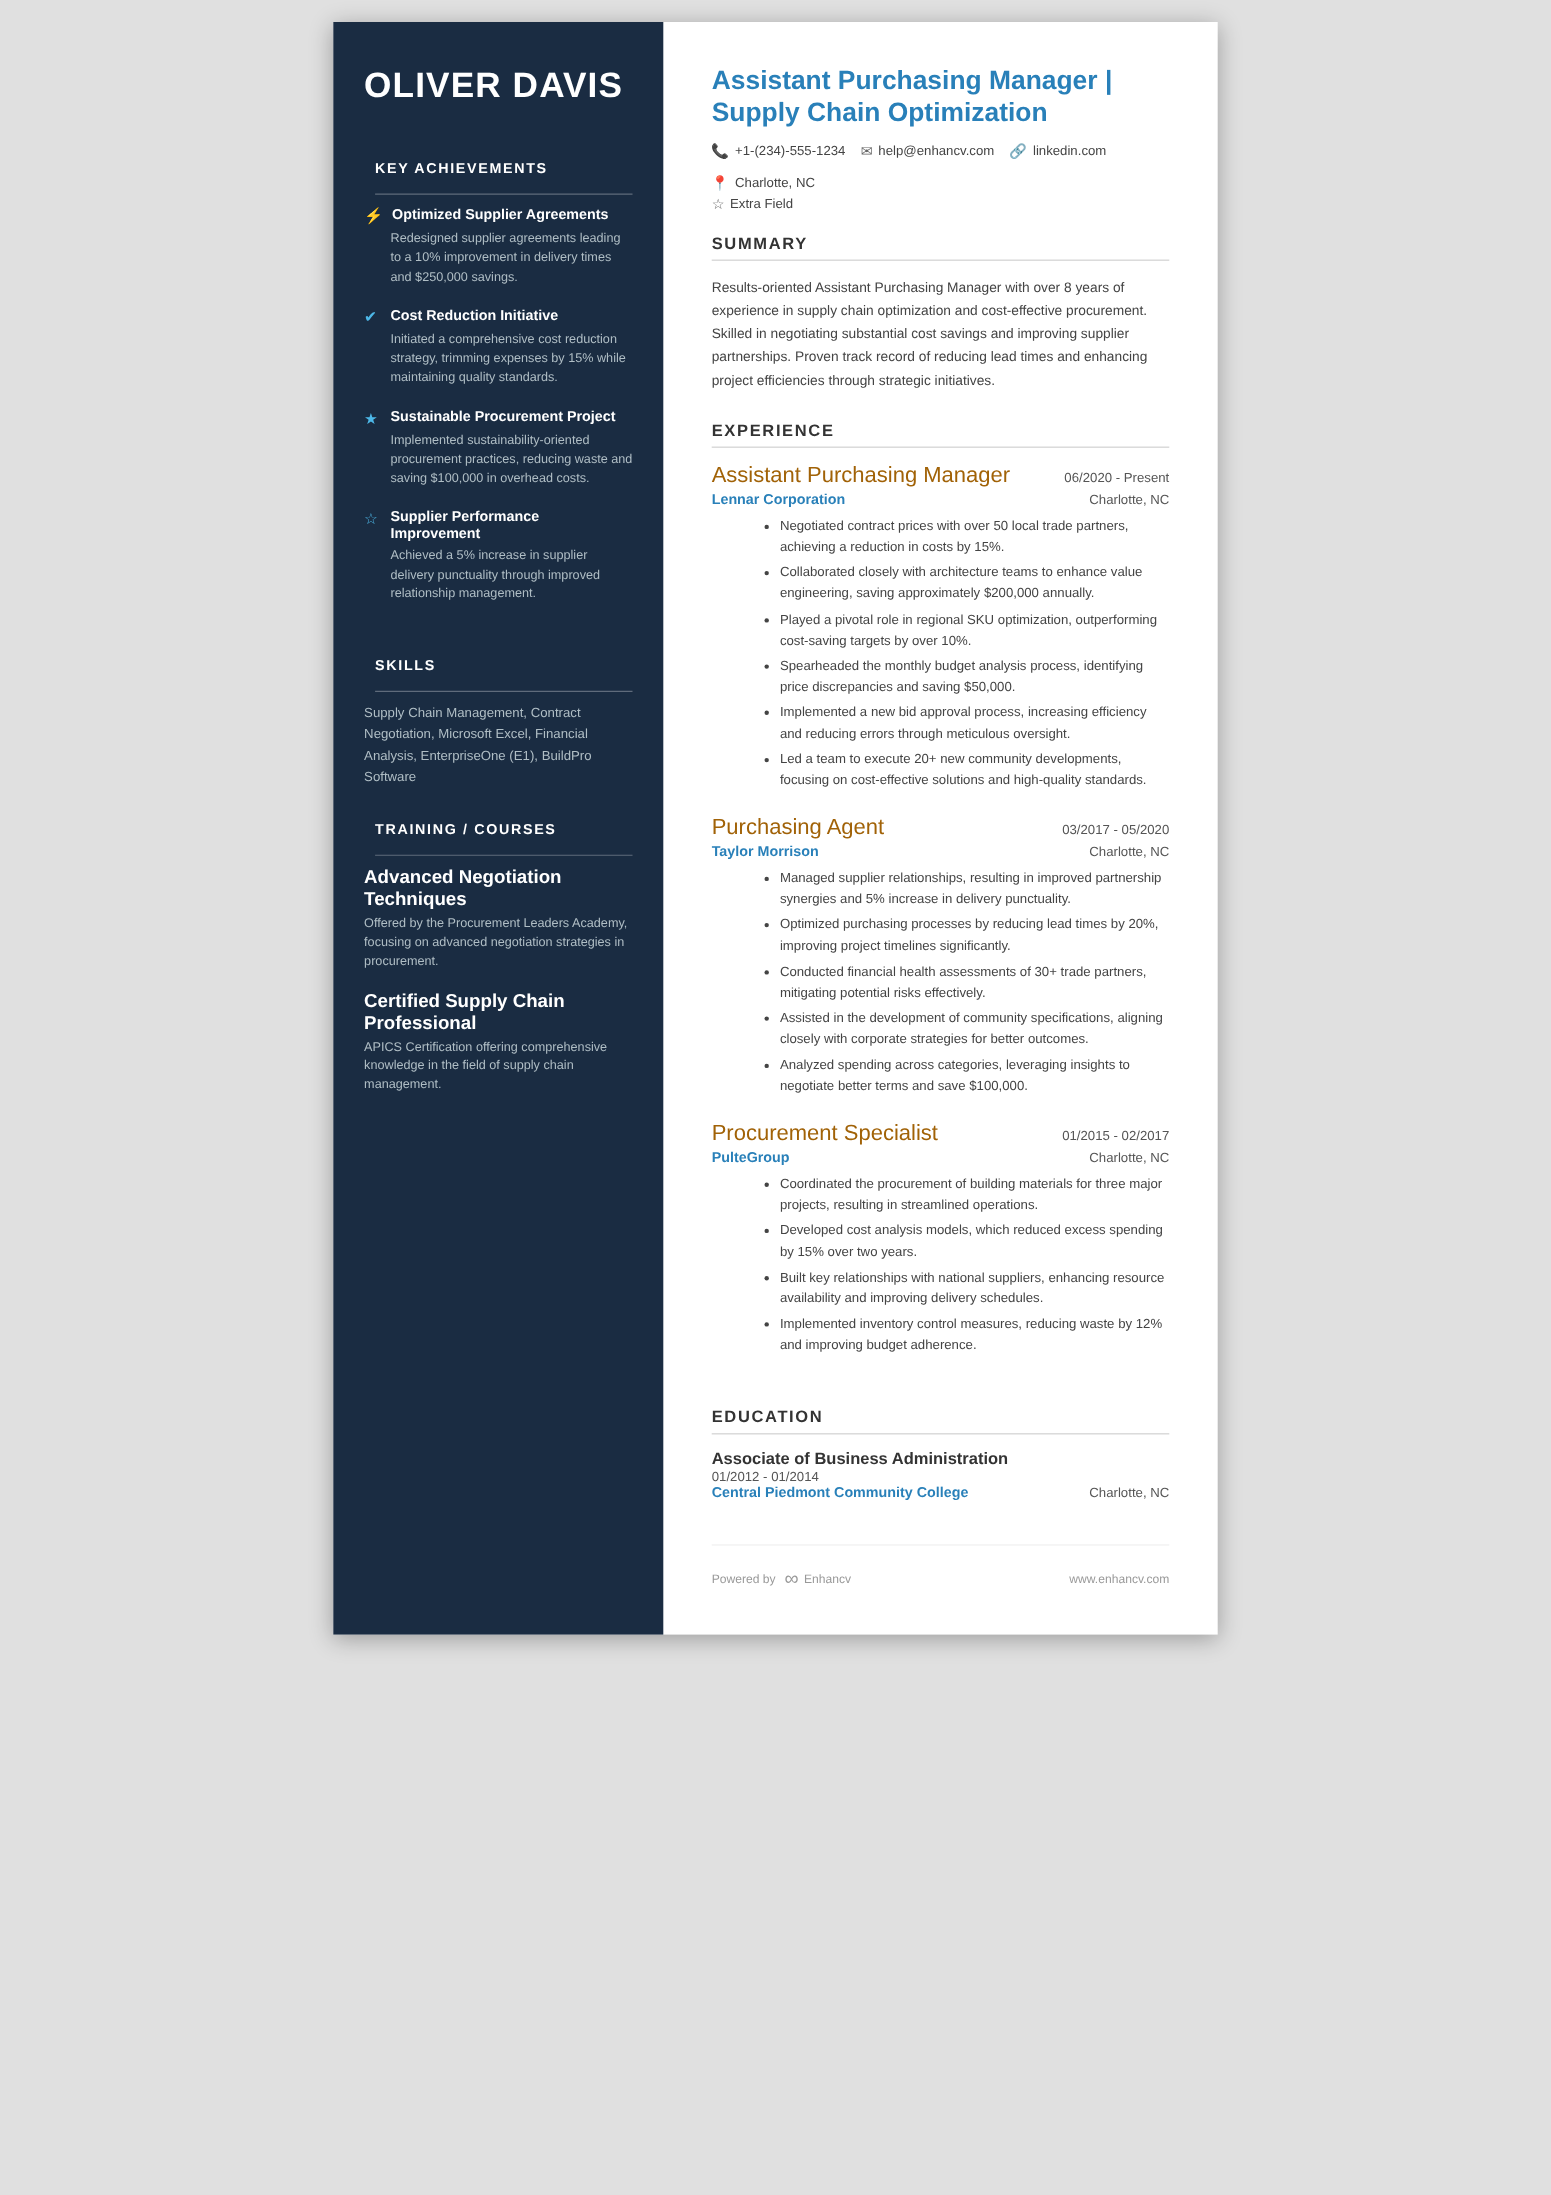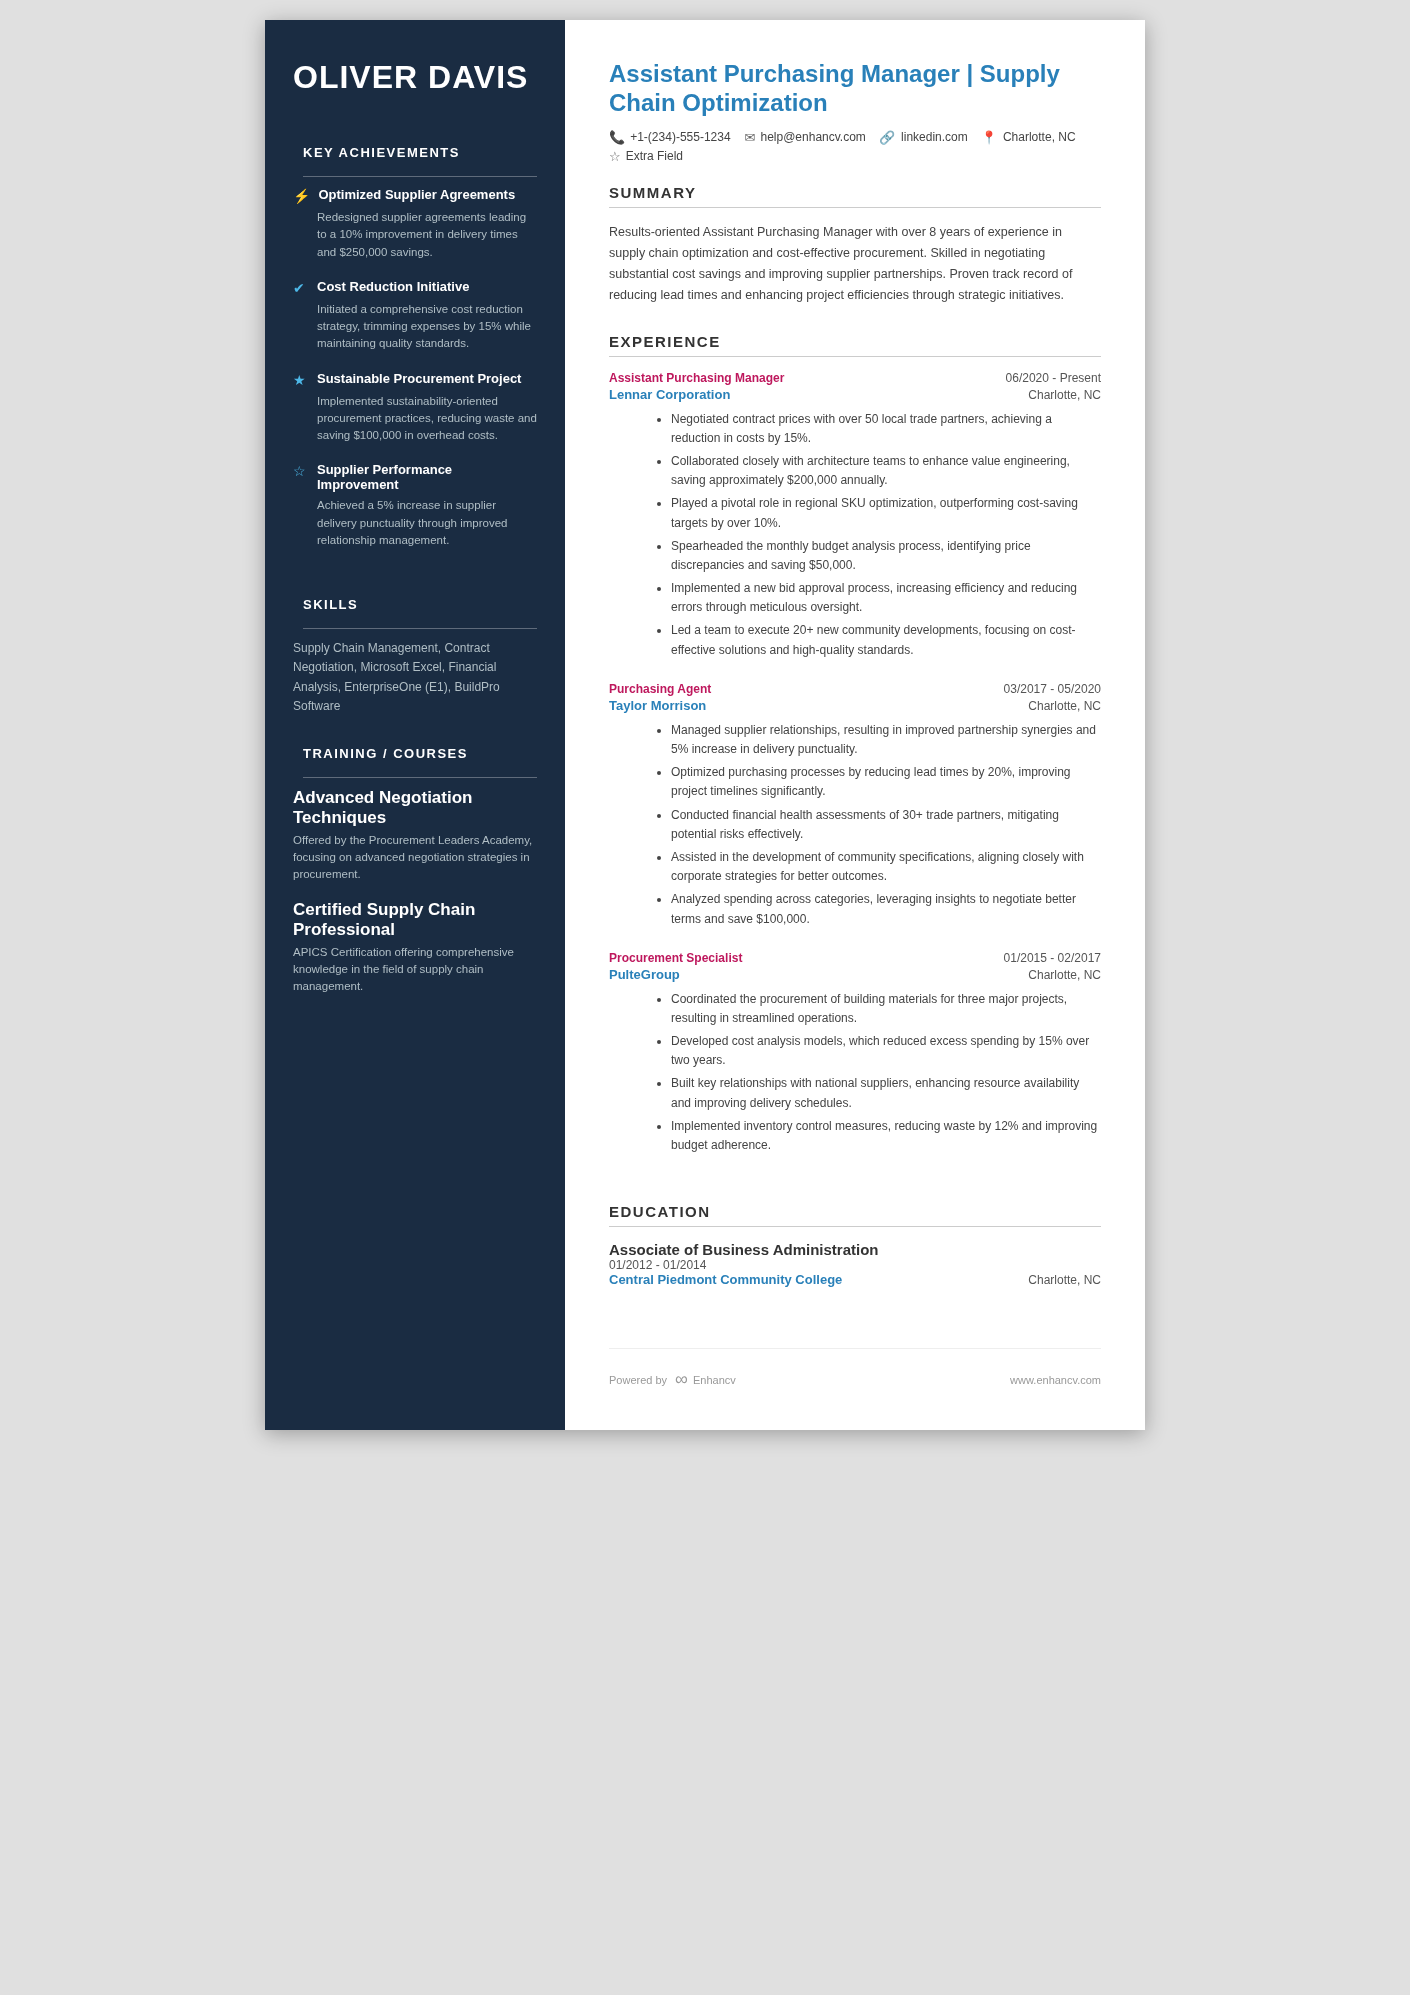--- a/index.html
+++ b/index.html
@@ -6,21 +6,21 @@
     body {
       font-family: 'Arial', sans-serif;
       background: #e0e0e0;
       display: flex;
       justify-content: center;
       align-items: flex-start;
       min-height: 100vh;
       padding: 20px;
     }
     .resume-wrapper {
-      width: 880px;
+      width: 804px;
       background: white;
       display: flex;
       min-height: 1410px;
       box-shadow: 0 4px 20px rgba(0,0,0,0.3);
     }
     
     .sidebar {
       width: 300px;
       min-width: 300px;
       background: #1a2c42;
@@ -162,23 +162,23 @@
     .exp-item {
       margin-bottom: 22px;
     }
     .exp-header {
       display: flex;
       justify-content: space-between;
       align-items: baseline;
       margin-bottom: 2px;
     }
     .exp-role {
-      font-size: 12px;
-      font-weight: 700;
-      color: #be185d;
+      font-size: 20px;
+      font-weight: 400;
+      color: #a16207;
     }
     .exp-date {
       font-size: 12px;
       color: #555;
       white-space: nowrap;
     }
     .exp-subheader {
       display: flex;
       justify-content: space-between;
       align-items: baseline;

